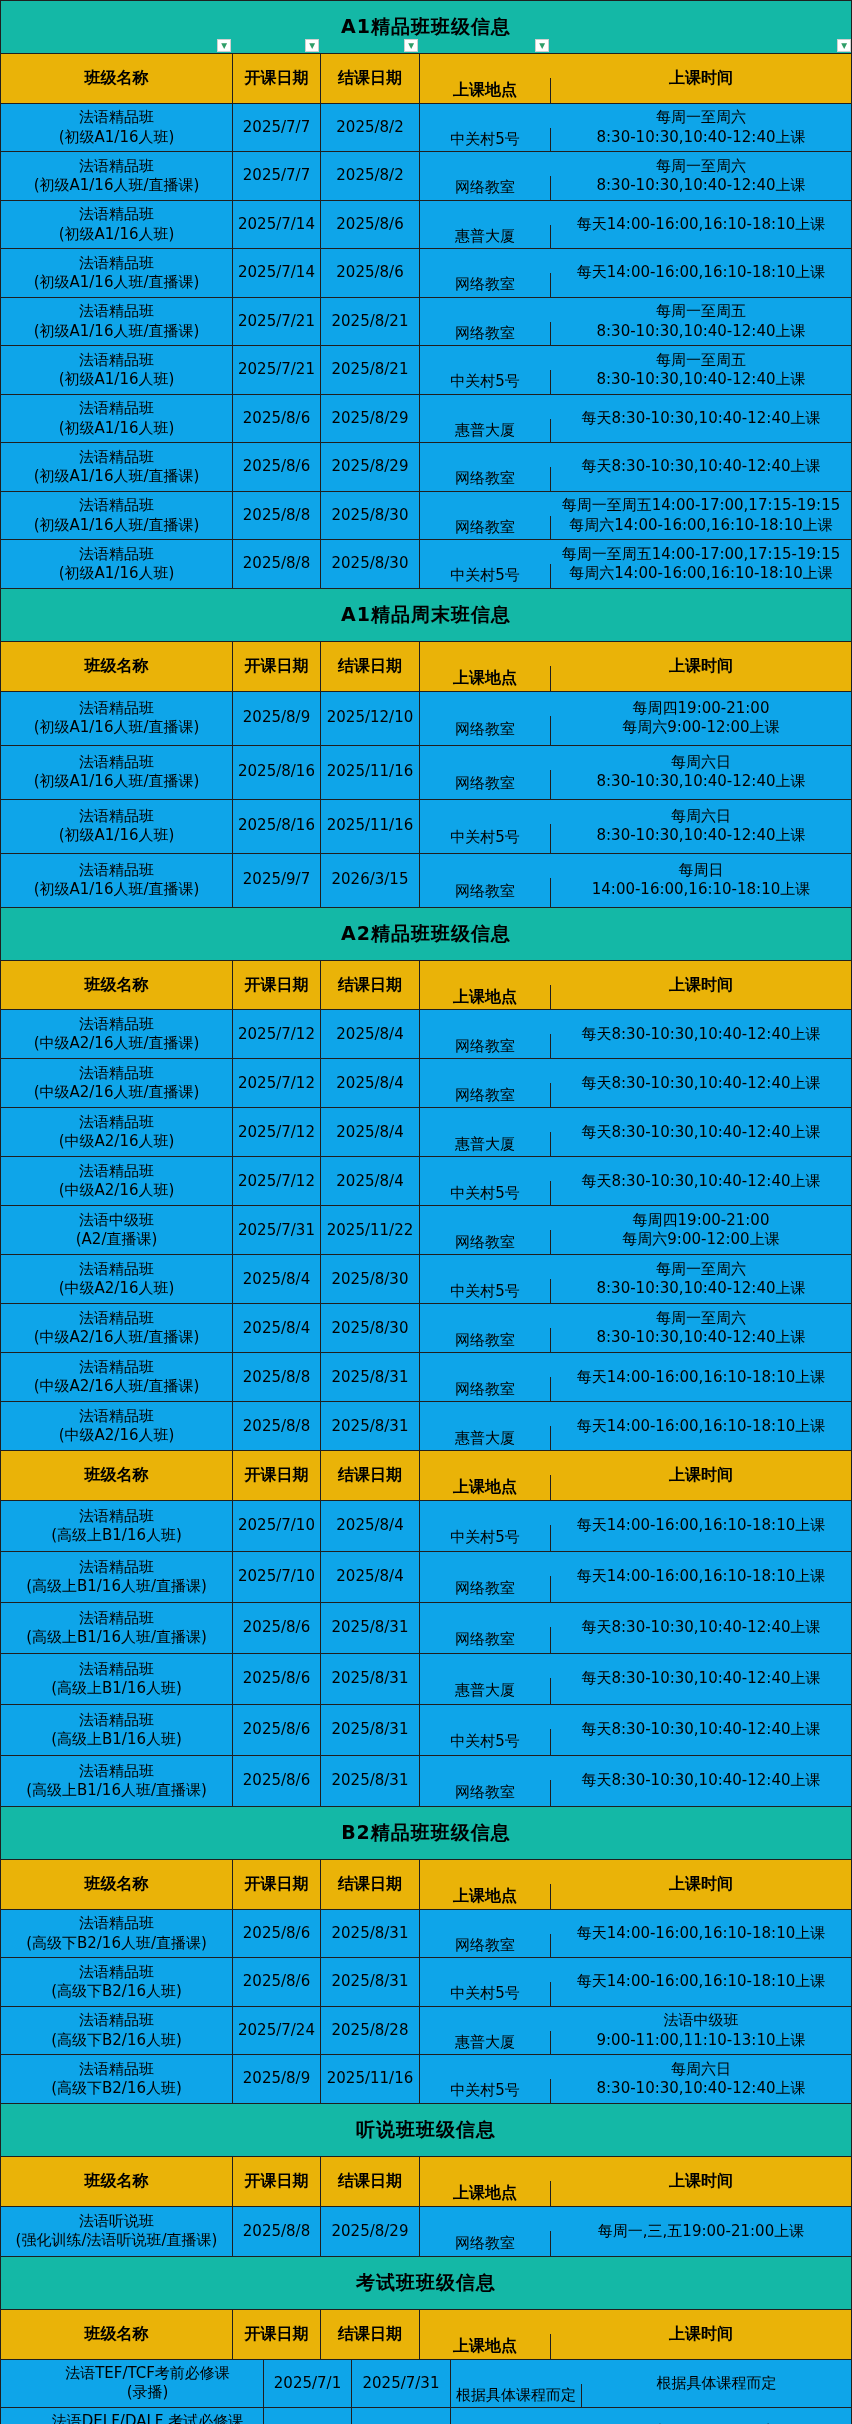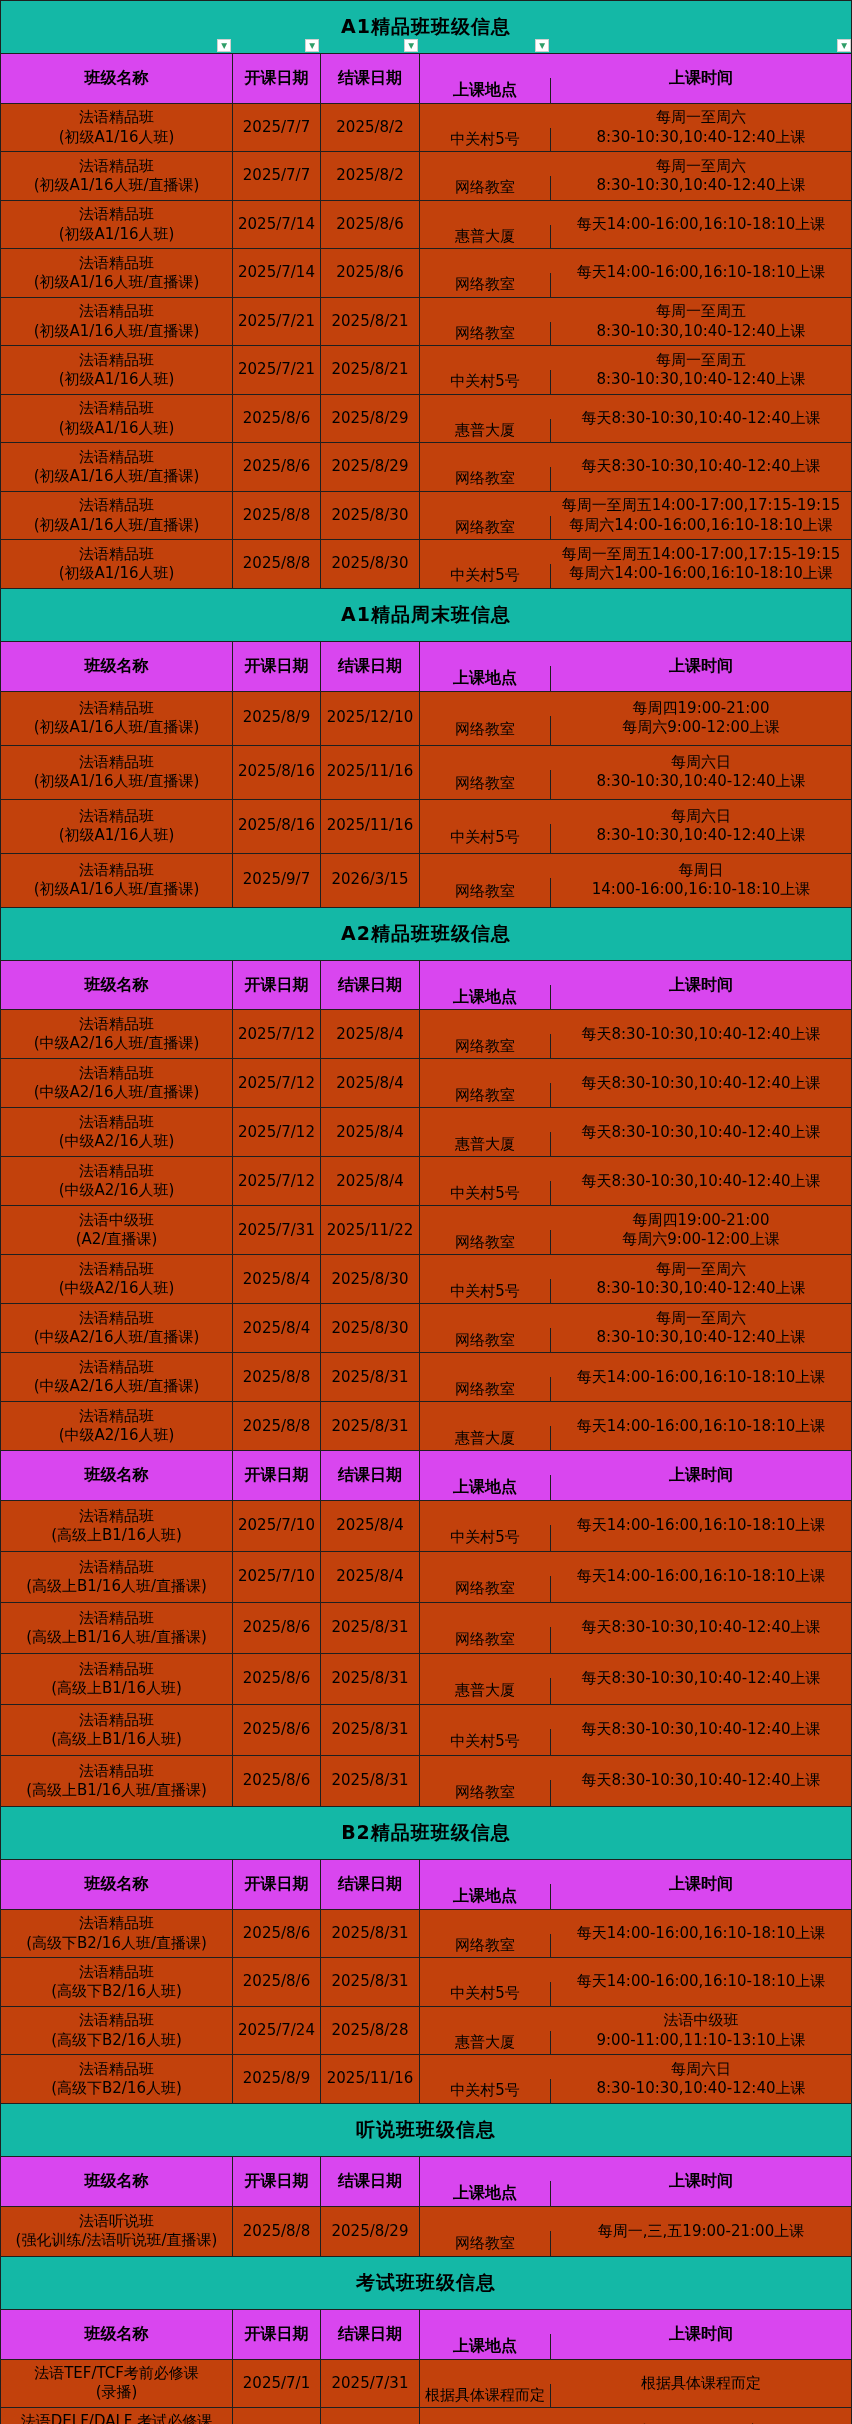--- a/index.html
+++ b/index.html
@@ -8,31 +8,31 @@
   .sec-header{position:relative;background:#14b8a6;height:52px;display:flex;align-items:center;justify-content:center;border-bottom:1px solid #1f1f1f;}
   .sec-title{font-weight:bold;font-size:19px;letter-spacing:1px;}
   .row{display:flex;border-bottom:1px solid #1f1f1f;align-items:stretch;}
   .cell{box-sizing:border-box;border-right:1px solid #1f1f1f;display:flex;flex-direction:column;align-items:center;justify-content:center;text-align:center;padding:2px 2px;line-height:1.3;}
   .cell:last-child{border-right:none;}
   .c0{width:232px;}
   .c1{width:88px;font-size:14px;white-space:nowrap;}
   .c2{width:99px;font-size:14px;white-space:nowrap;}
   .c3{width:131px;margin-top:24px;}
   .c4{flex:1;}
-  .row.head{background:#d946ef;min-height:36px;}
+  .row.head{background:#eab308;min-height:36px;}
   .row.head .cell{font-weight:bold;font-size:16px;}
-  .row.body{background:#c2410c;}
+  .row.body{background:#0ea5e9;}
   .row.body .cell{font-size:15px;}
   .s0 .row.body{min-height:46px;}
   .s1 .row.body{min-height:53px;}
   .s2 .row.body{min-height:48px;}
   .s3 .row.body{min-height:50px;}
   .s4 .row.body{min-height:44px;}
   .s5 .row.body{min-height:49px;}
-  .s6 .row.body{min-height:43px;}
+  .s6 .row.body{min-height:43px;padding-left:31px;}
   .filter-btn{position:absolute;bottom:1px;width:14px;height:13px;background:#ffffff;border:1px solid #cfcfcf;box-sizing:border-box;display:flex;align-items:center;justify-content:center;cursor:pointer;}
   .filter-btn span{font-size:8px;line-height:1;color:#2e9d68;transform:scale(.95);}
   .fb0{left:216px;}
   .fb1{left:304px;}
   .fb2{left:403px;}
   .fb3{left:534px;}
   .fb4{left:836px;}
 </style>
 </head>
 <body>

